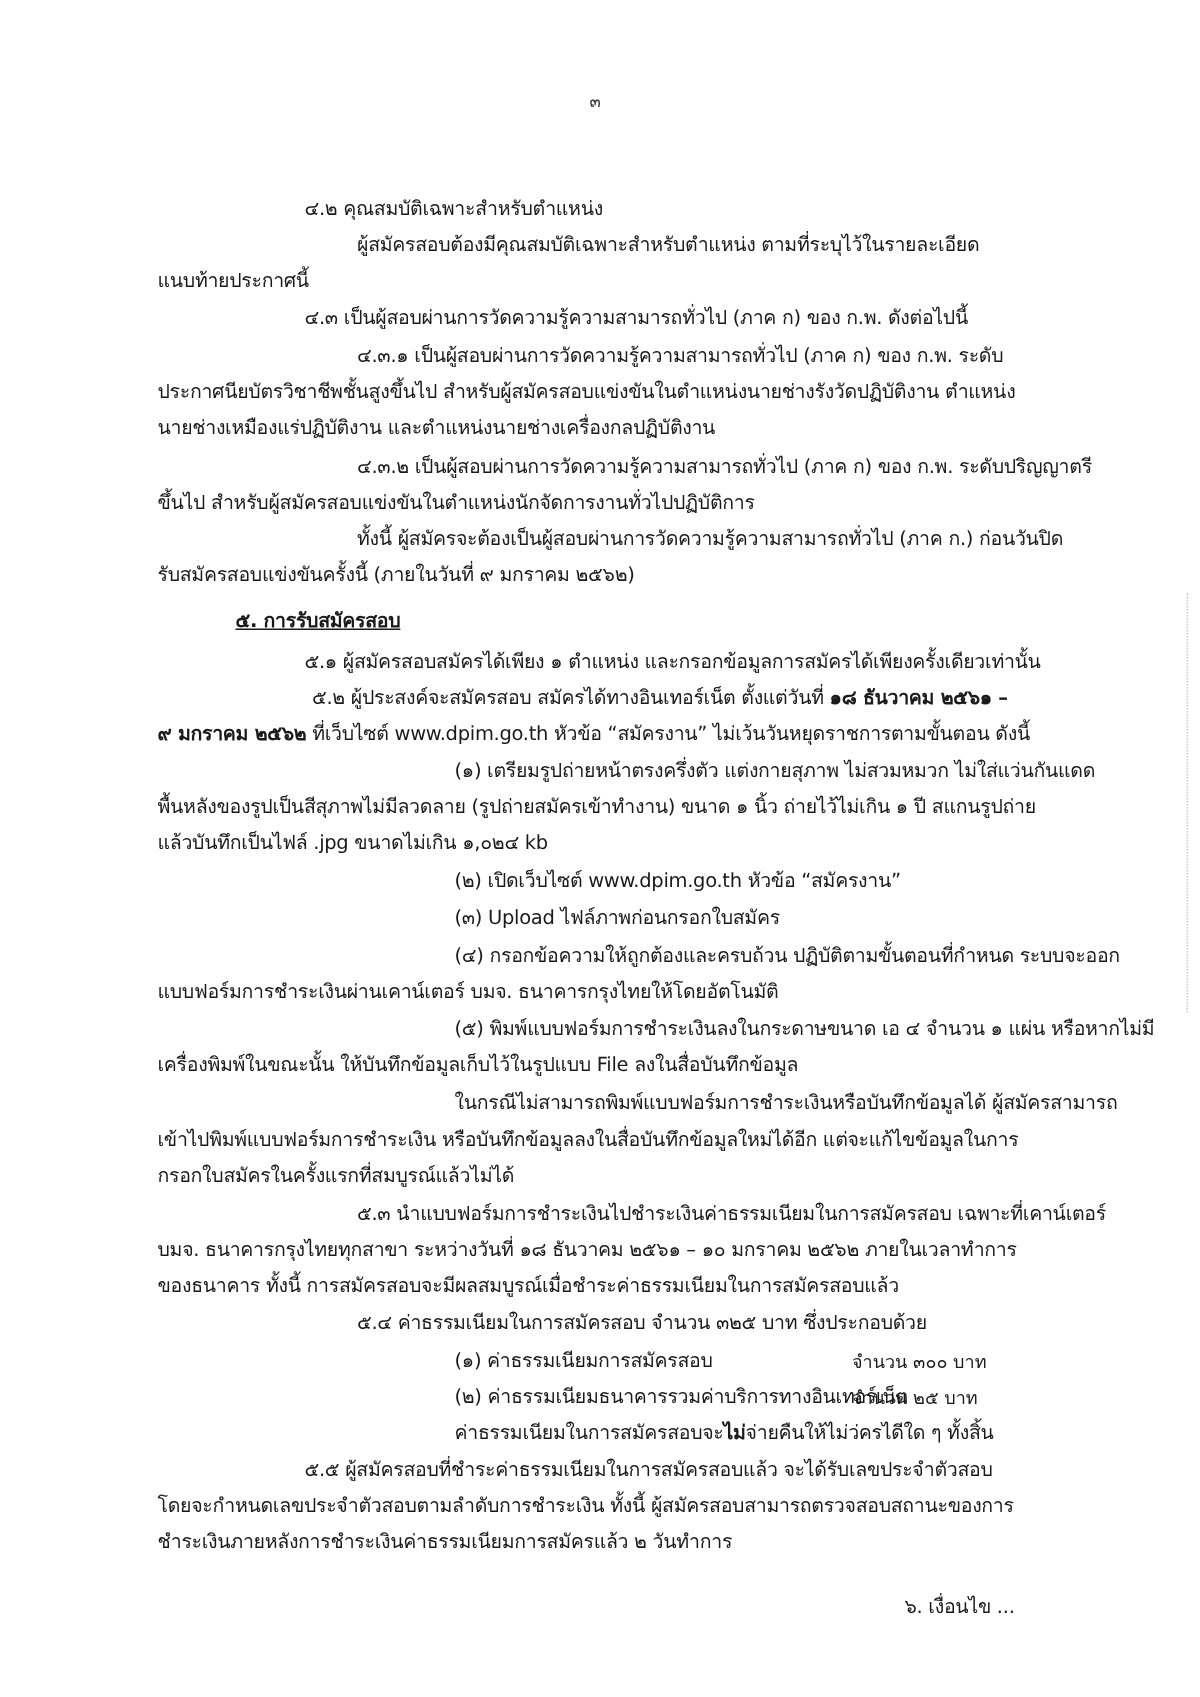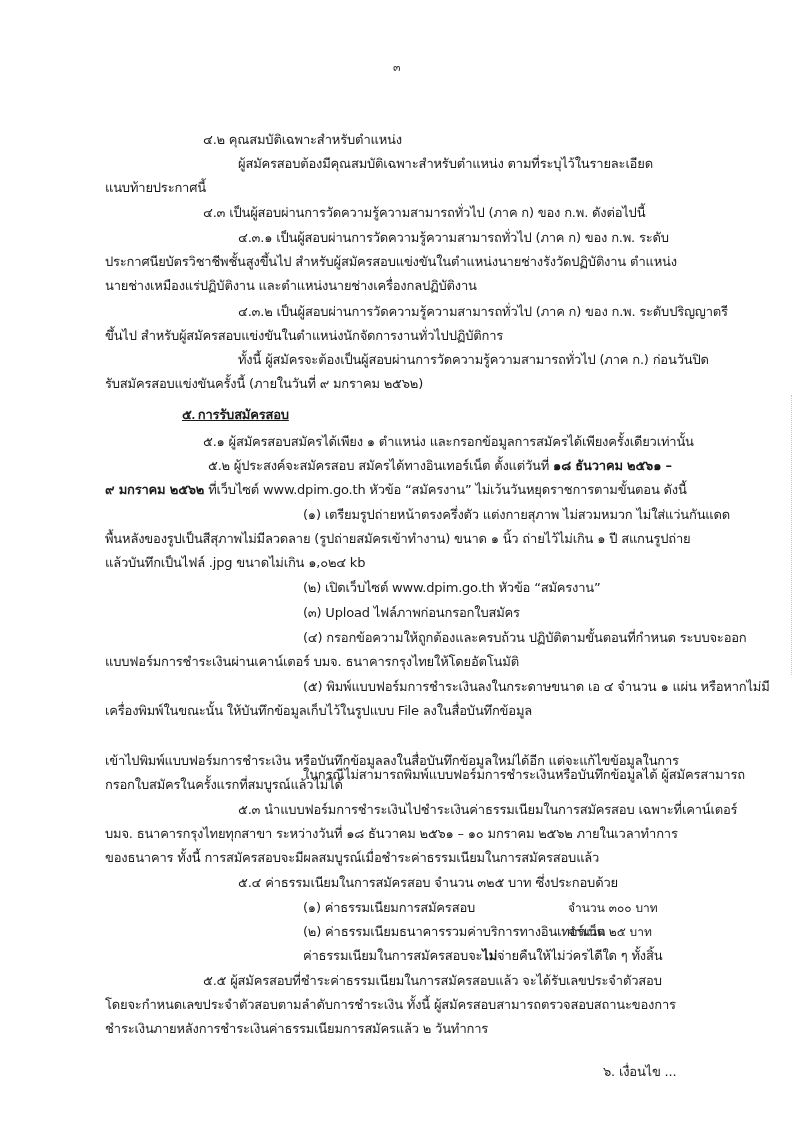--- a/index.html
+++ b/index.html
@@ -35,40 +35,40 @@
 
   <div class="ln" style="left:203px; top:203px;">๔.๓ เป็นผู้สอบผ่านการวัดความรู้ความสามารถทั่วไป (ภาค ก) ของ ก.พ. ดังต่อไปนี้</div>
   <div class="ln" style="left:238px; top:228px;">๔.๓.๑ เป็นผู้สอบผ่านการวัดความรู้ความสามารถทั่วไป (ภาค ก) ของ ก.พ. ระดับ</div>
   <div class="ln" style="left:105px; top:252px;">ประกาศนียบัตรวิชาชีพชั้นสูงขึ้นไป สำหรับผู้สมัครสอบแข่งขันในตำแหน่งนายช่างรังวัดปฏิบัติงาน ตำแหน่ง</div>
   <div class="ln" style="left:105px; top:276px;">นายช่างเหมืองแร่ปฏิบัติงาน และตำแหน่งนายช่างเครื่องกลปฏิบัติงาน</div>
   <div class="ln" style="left:238px; top:302px;">๔.๓.๒ เป็นผู้สอบผ่านการวัดความรู้ความสามารถทั่วไป (ภาค ก) ของ ก.พ. ระดับปริญญาตรี</div>
   <div class="ln" style="left:105px; top:326px;">ขึ้นไป สำหรับผู้สมัครสอบแข่งขันในตำแหน่งนักจัดการงานทั่วไปปฏิบัติการ</div>
   <div class="ln" style="left:238px; top:350px;">ทั้งนี้ ผู้สมัครจะต้องเป็นผู้สอบผ่านการวัดความรู้ความสามารถทั่วไป (ภาค ก.) ก่อนวันปิด</div>
   <div class="ln" style="left:105px; top:374px;">รับสมัครสอบแข่งขันครั้งนี้ (ภายในวันที่ ๙ มกราคม ๒๕๖๒)</div>
 
-  <div class="ln heading" style="left:182px; top:405px;font-family:Liberation Serif, serif;">๕. การรับสมัครสอบ</div>
+  <div class="ln heading" style="left:157px; top:405px;">๕. การรับสมัครสอบ</div>
   <div class="ln" style="left:203px; top:432px;">๕.๑ ผู้สมัครสอบสมัครได้เพียง ๑ ตำแหน่ง และกรอกข้อมูลการสมัครได้เพียงครั้งเดียวเท่านั้น</div>
   <div class="ln" style="left:208px; top:456px;">
     <span>๕.๒ ผู้ประสงค์จะสมัครสอบ สมัครได้ทางอินเทอร์เน็ต ตั้งแต่วันที่ </span><span class="b">๑๘ ธันวาคม ๒๕๖๑ –</span>
   </div>
   <div class="ln" style="left:105px; top:480px;">
     <span class="b">๙ มกราคม ๒๕๖๒</span><span> ที่เว็บไซต์ www.dpim.go.th หัวข้อ “สมัครงาน” ไม่เว้นวันหยุดราชการตามขั้นตอน ดังนี้</span>
   </div>
 
   <div class="ln" style="left:303px; top:505px;">(๑) เตรียมรูปถ่ายหน้าตรงครึ่งตัว แต่งกายสุภาพ ไม่สวมหมวก ไม่ใส่แว่นกันแดด</div>
   <div class="ln" style="left:105px; top:529px;">พื้นหลังของรูปเป็นสีสุภาพไม่มีลวดลาย (รูปถ่ายสมัครเข้าทำงาน) ขนาด ๑ นิ้ว ถ่ายไว้ไม่เกิน ๑ ปี สแกนรูปถ่าย</div>
   <div class="ln" style="left:105px; top:553px;">แล้วบันทึกเป็นไฟล์ .jpg ขนาดไม่เกิน ๑,๐๒๔ kb</div>
   <div class="ln" style="left:303px; top:578px;">(๒) เปิดเว็บไซต์  www.dpim.go.th หัวข้อ “สมัครงาน”</div>
   <div class="ln" style="left:303px; top:603px;">(๓) Upload ไฟล์ภาพก่อนกรอกใบสมัคร</div>
   <div class="ln" style="left:303px; top:628px;">(๔) กรอกข้อความให้ถูกต้องและครบถ้วน ปฏิบัติตามขั้นตอนที่กำหนด ระบบจะออก</div>
   <div class="ln" style="left:105px; top:652px;">แบบฟอร์มการชำระเงินผ่านเคาน์เตอร์ บมจ. ธนาคารกรุงไทยให้โดยอัตโนมัติ</div>
   <div class="ln" style="left:303px; top:677px;">(๕) พิมพ์แบบฟอร์มการชำระเงินลงในกระดาษขนาด เอ ๔ จำนวน ๑ แผ่น หรือหากไม่มี</div>
   <div class="ln" style="left:105px; top:701px;">เครื่องพิมพ์ในขณะนั้น ให้บันทึกข้อมูลเก็บไว้ในรูปแบบ File ลงในสื่อบันทึกข้อมูล</div>
 
-  <div class="ln" style="left:303px; top:765px;">ในกรณีไม่สามารถพิมพ์แบบฟอร์มการชำระเงินหรือบันทึกข้อมูลได้ ผู้สมัครสามารถ</div>
+  <div class="ln" style="left:303px; top:726px;">ในกรณีไม่สามารถพิมพ์แบบฟอร์มการชำระเงินหรือบันทึกข้อมูลได้ ผู้สมัครสามารถ</div>
   <div class="ln" style="left:105px; top:751px;">เข้าไปพิมพ์แบบฟอร์มการชำระเงิน หรือบันทึกข้อมูลลงในสื่อบันทึกข้อมูลใหม่ได้อีก แต่จะแก้ไขข้อมูลในการ</div>
   <div class="ln" style="left:105px; top:775px;">กรอกใบสมัครในครั้งแรกที่สมบูรณ์แล้วไม่ได้</div>
 
   <div class="ln" style="left:238px; top:800px;">๕.๓ นำแบบฟอร์มการชำระเงินไปชำระเงินค่าธรรมเนียมในการสมัครสอบ เฉพาะที่เคาน์เตอร์</div>
   <div class="ln" style="left:105px; top:824px;">บมจ. ธนาคารกรุงไทยทุกสาขา ระหว่างวันที่ ๑๘ ธันวาคม ๒๕๖๑ – ๑๐ มกราคม ๒๕๖๒ ภายในเวลาทำการ</div>
   <div class="ln" style="left:105px; top:848px;">ของธนาคาร ทั้งนี้ การสมัครสอบจะมีผลสมบูรณ์เมื่อชำระค่าธรรมเนียมในการสมัครสอบแล้ว</div>
 
   <div class="ln" style="left:238px; top:873px;">๕.๔ ค่าธรรมเนียมในการสมัครสอบ  จำนวน ๓๒๕ บาท  ซึ่งประกอบด้วย</div>
   <div class="ln" style="left:303px; top:898px;">(๑) ค่าธรรมเนียมการสมัครสอบ</div>
   <div class="right-col" style="left:568px; top:898px;">จำนวน ๓๐๐ บาท</div>

